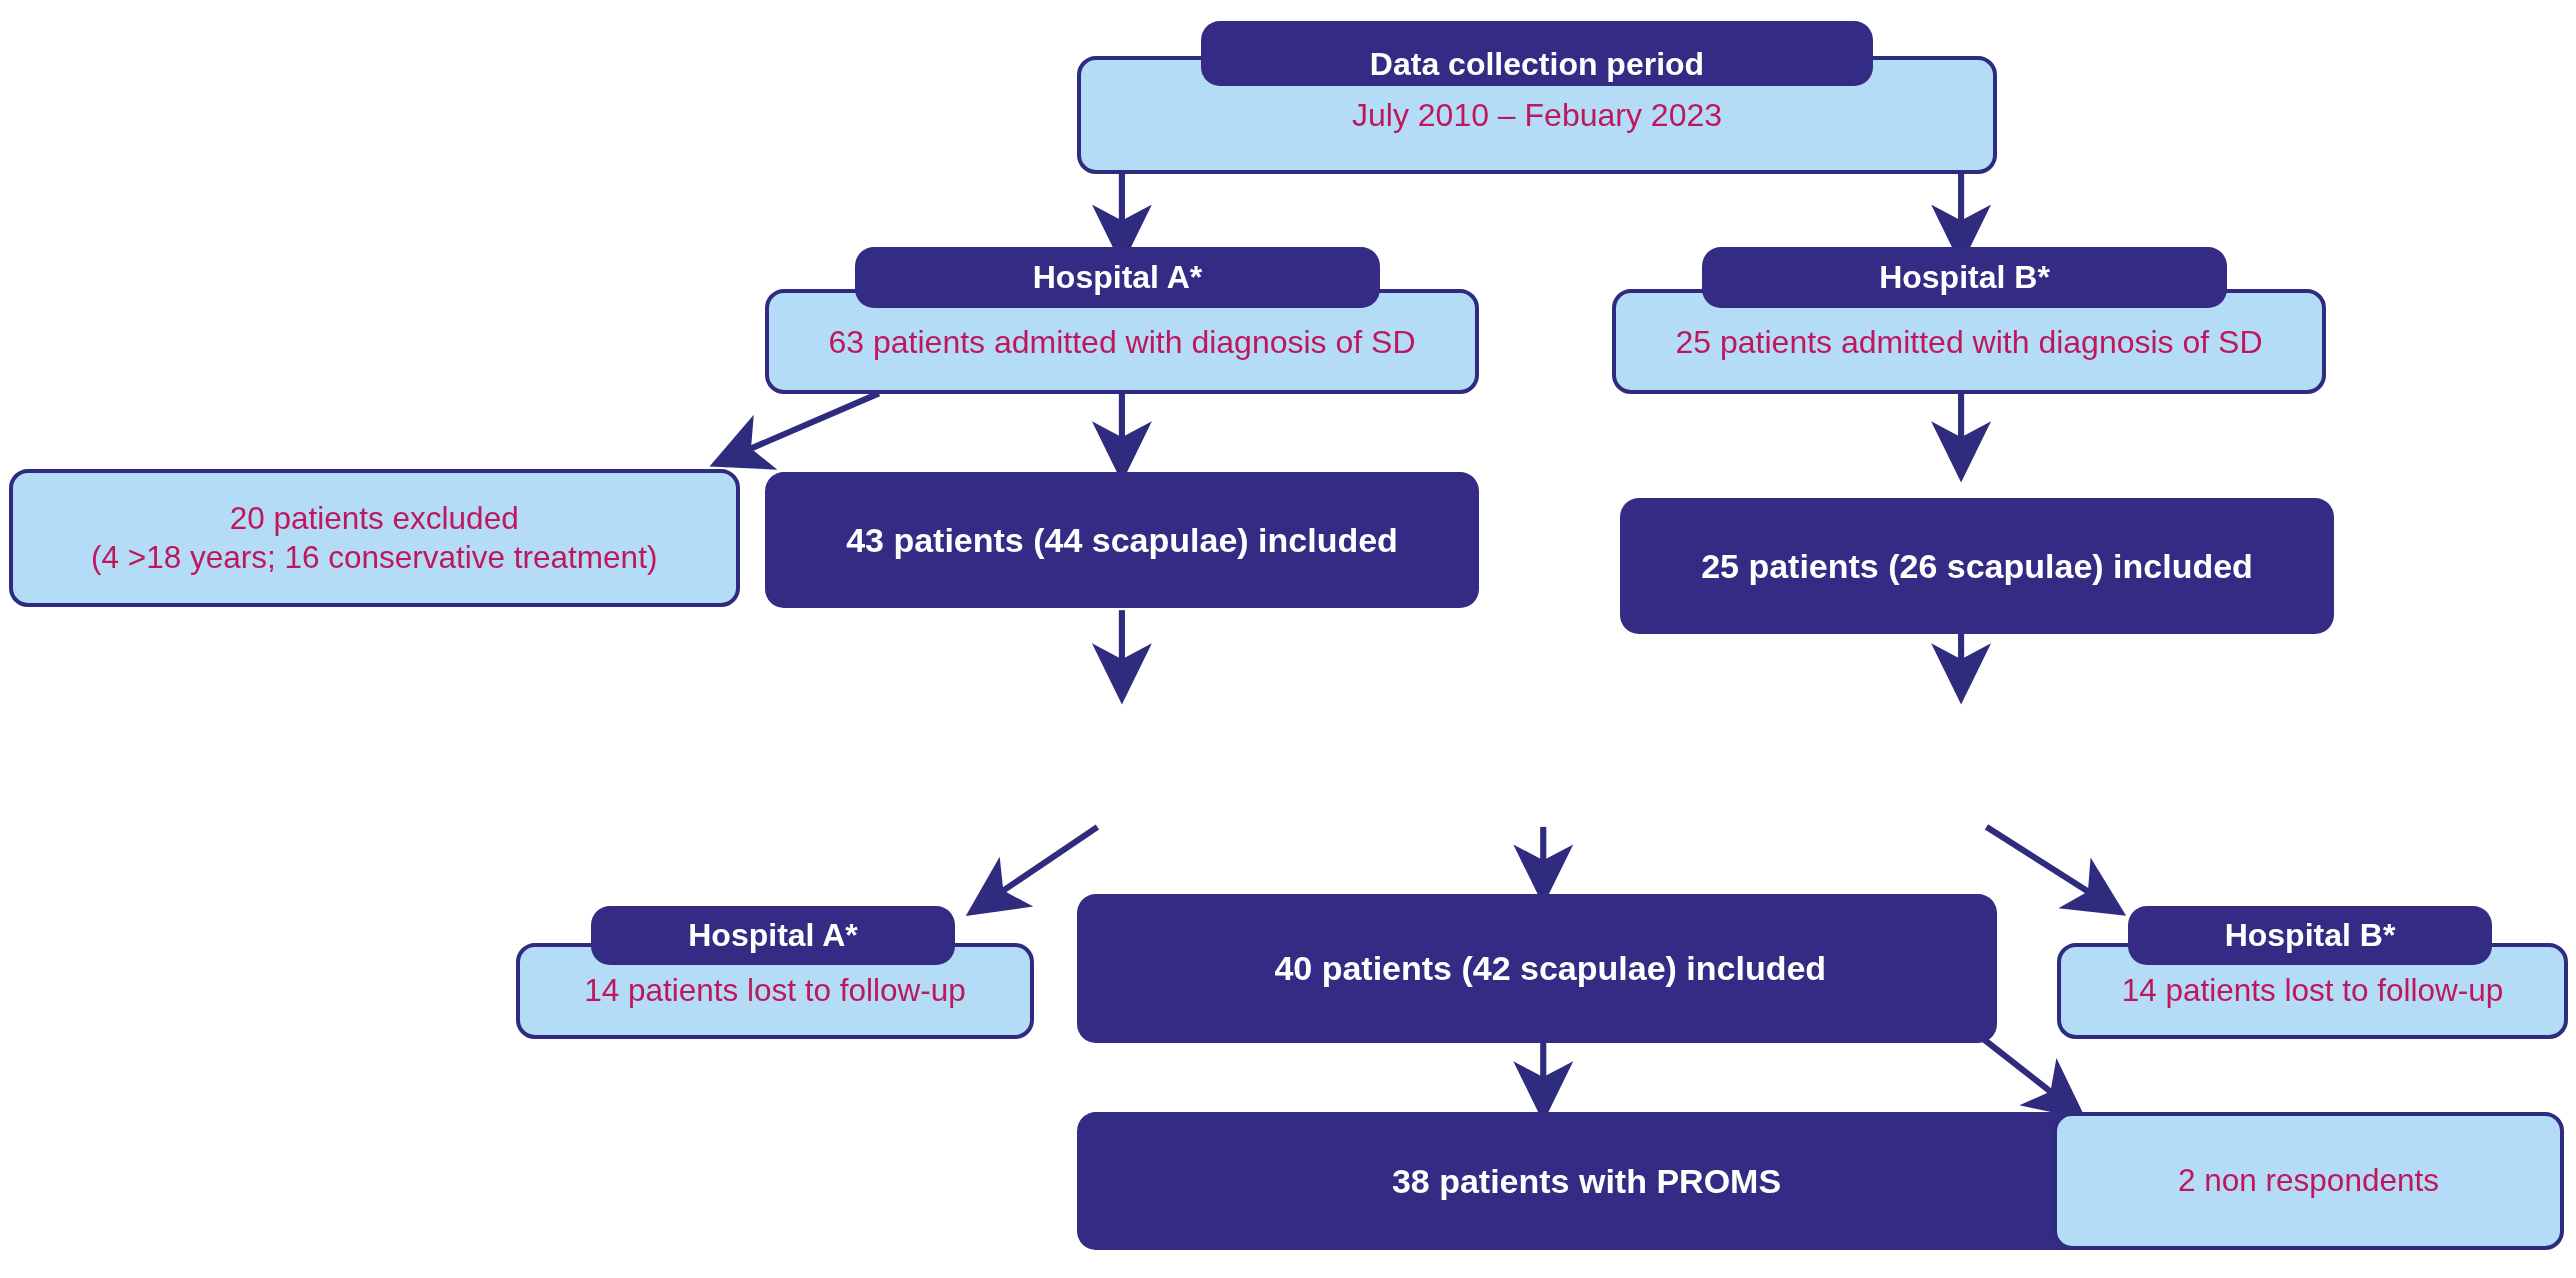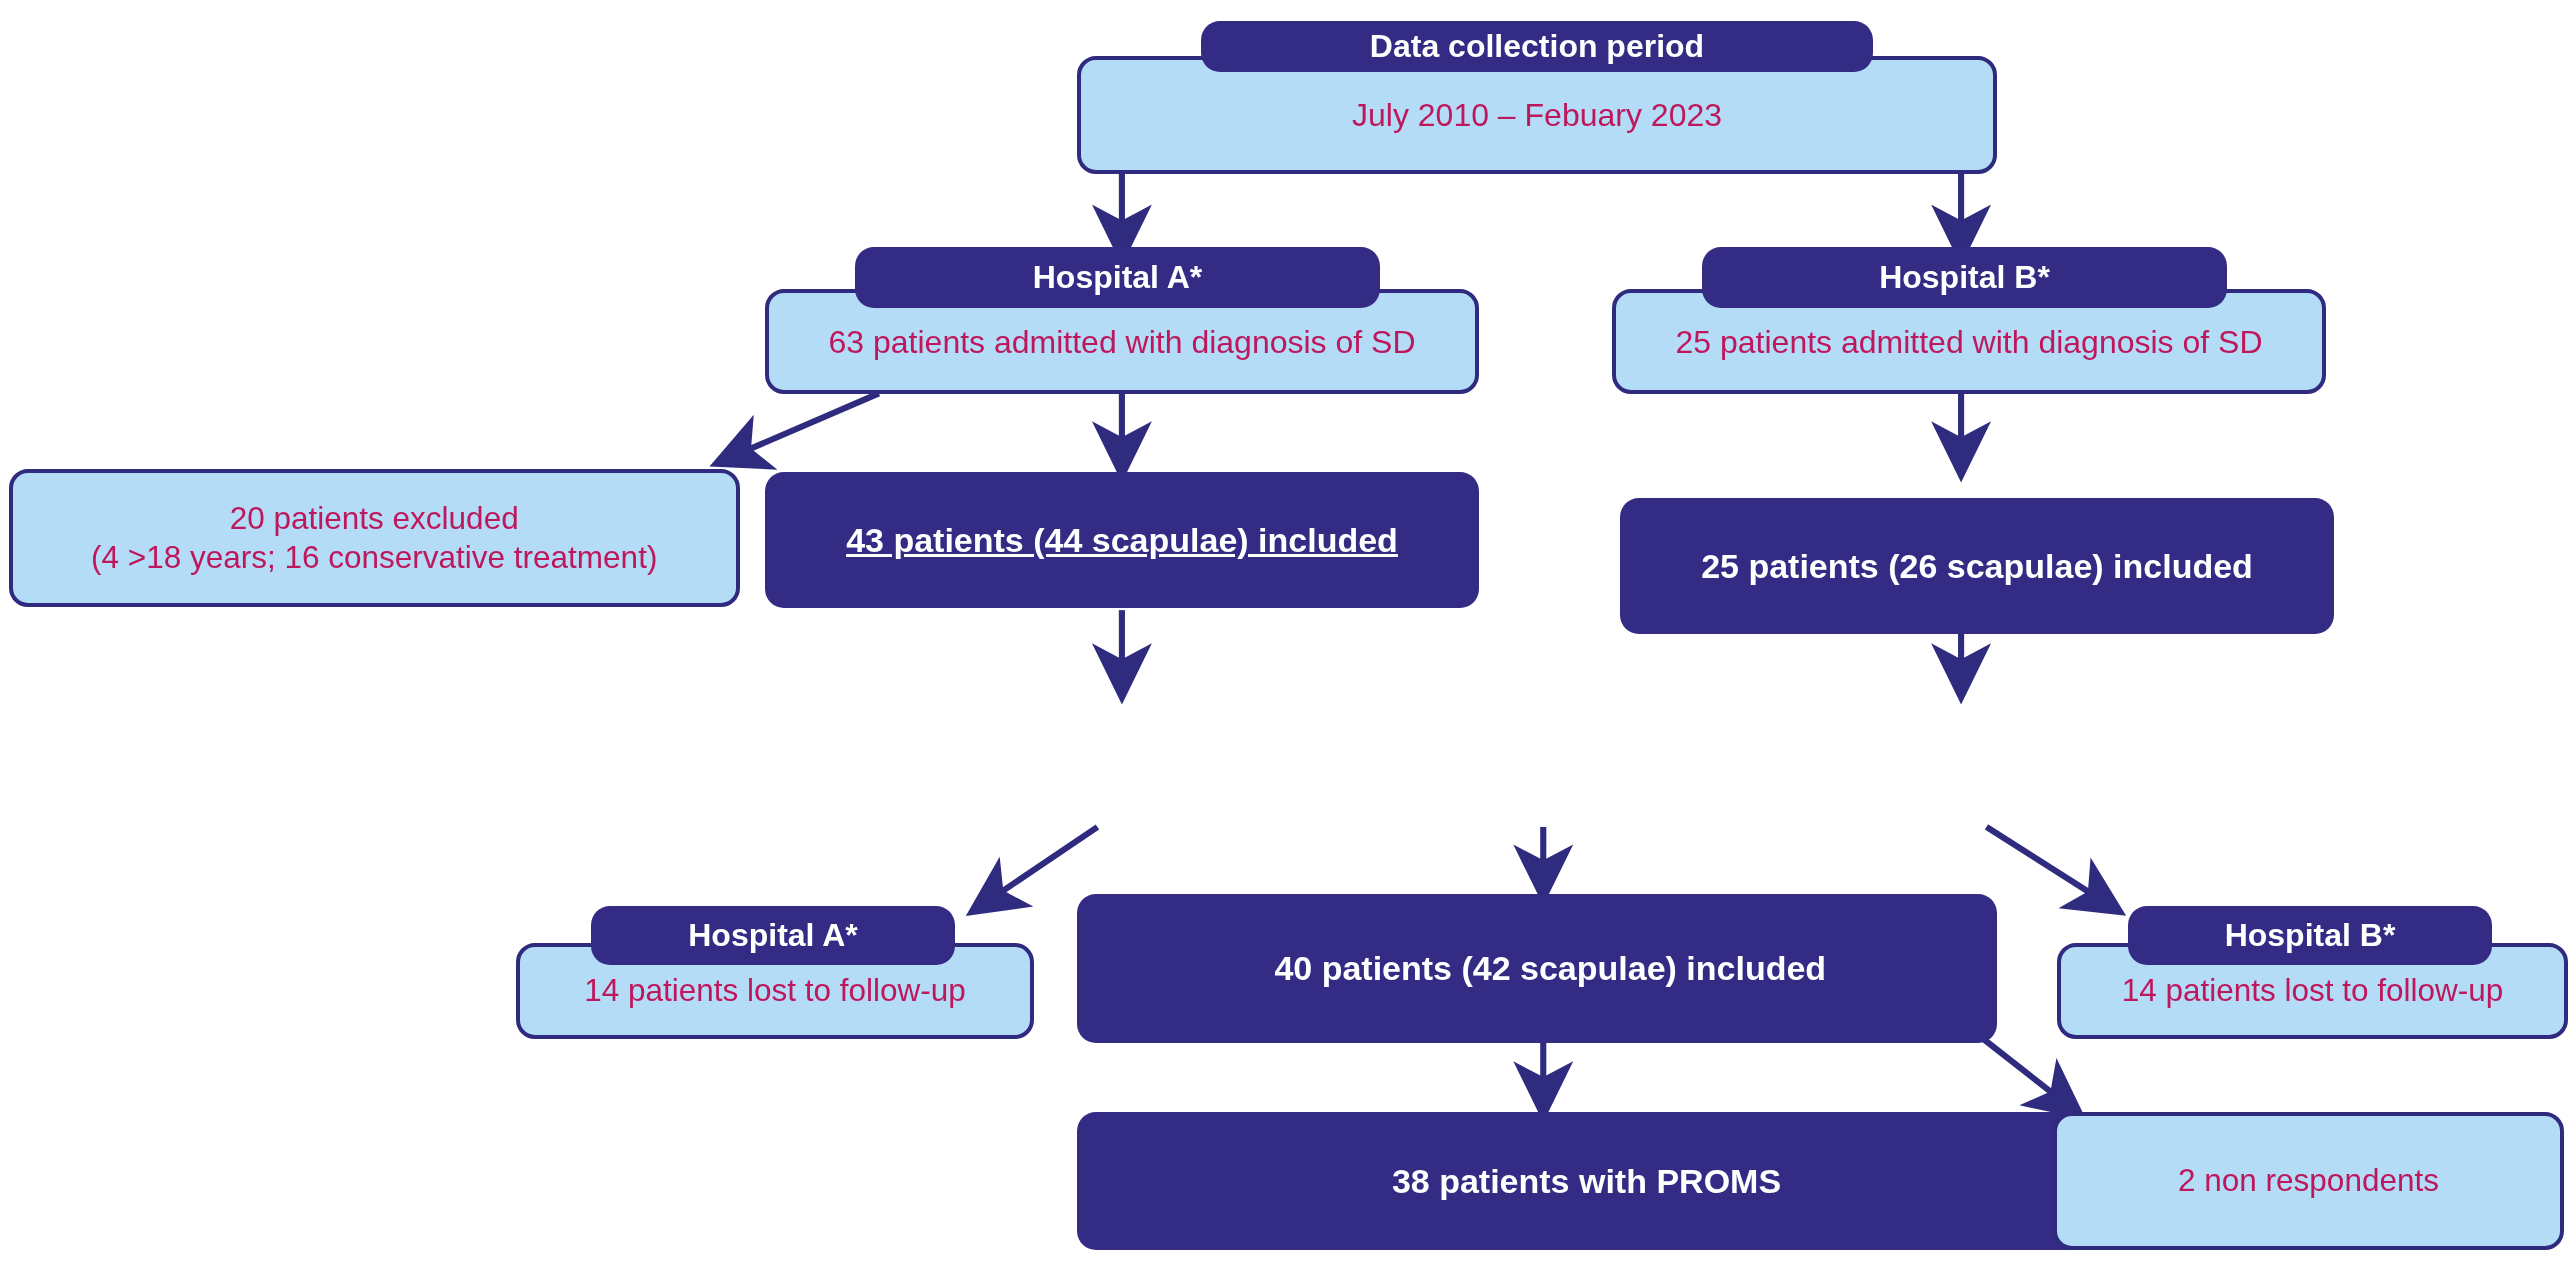--- a/index.html
+++ b/index.html
@@ -115,21 +115,21 @@
 
       <path d="M1765,1180 L1765,1270"></path>
 
       <path d="M2255,1178 L2375,1272"></path>
     </g>
   </svg>
 
   <div class="body-box" style="left:1077px; top:56px; width:920px; height:118px;">
     <span>July 2010 – Febuary 2023</span>
   </div>
-  <div class="header-tab" style="left:1201px; top:21px; width:672px; height:51px;">
+  <div class="header-tab" style="left:1201px; top:21px; width:672px; height:65px;align-items:flex-end;">
     <span>Data collection period</span>
   </div>
 
   <div class="body-box" style="left:765px; top:289px; width:714px; height:105px;">
     <span>63 patients admitted with diagnosis of SD</span>
   </div>
   <div class="header-tab" style="left:855px; top:247px; width:525px; height:61px;">
     <span>Hospital A*</span>
   </div>
 
@@ -138,21 +138,21 @@
   </div>
   <div class="header-tab" style="left:1702px; top:247px; width:525px; height:61px;">
     <span>Hospital B*</span>
   </div>
 
   <div class="body-box two-line" style="left:8.7px; top:469px; width:731px; height:138px; font-size:31.5px;">
     <span>20 patients excluded
 (4 &gt;18 years; 16 conservative treatment)</span>
   </div>
 
-  <div class="solid-box" style="left:765px; top:472px; width:714px; height:136px;text-decoration:underline;">
+  <div class="solid-box" style="left:765px; top:472px; width:714px; height:136px;">
     <span>43 patients (44 scapulae) included</span>
   </div>
 
   <div class="solid-box" style="left:1620px; top:472px; width:714px; height:136px;margin-top:26px;">
     <span>25 patients (26 scapulae) included</span>
   </div>
 
 
   <div class="body-box" style="left:516px; top:943px; width:518px; height:96px; font-size:31.5px;">
     <span>14 patients lost to follow-up</span>

